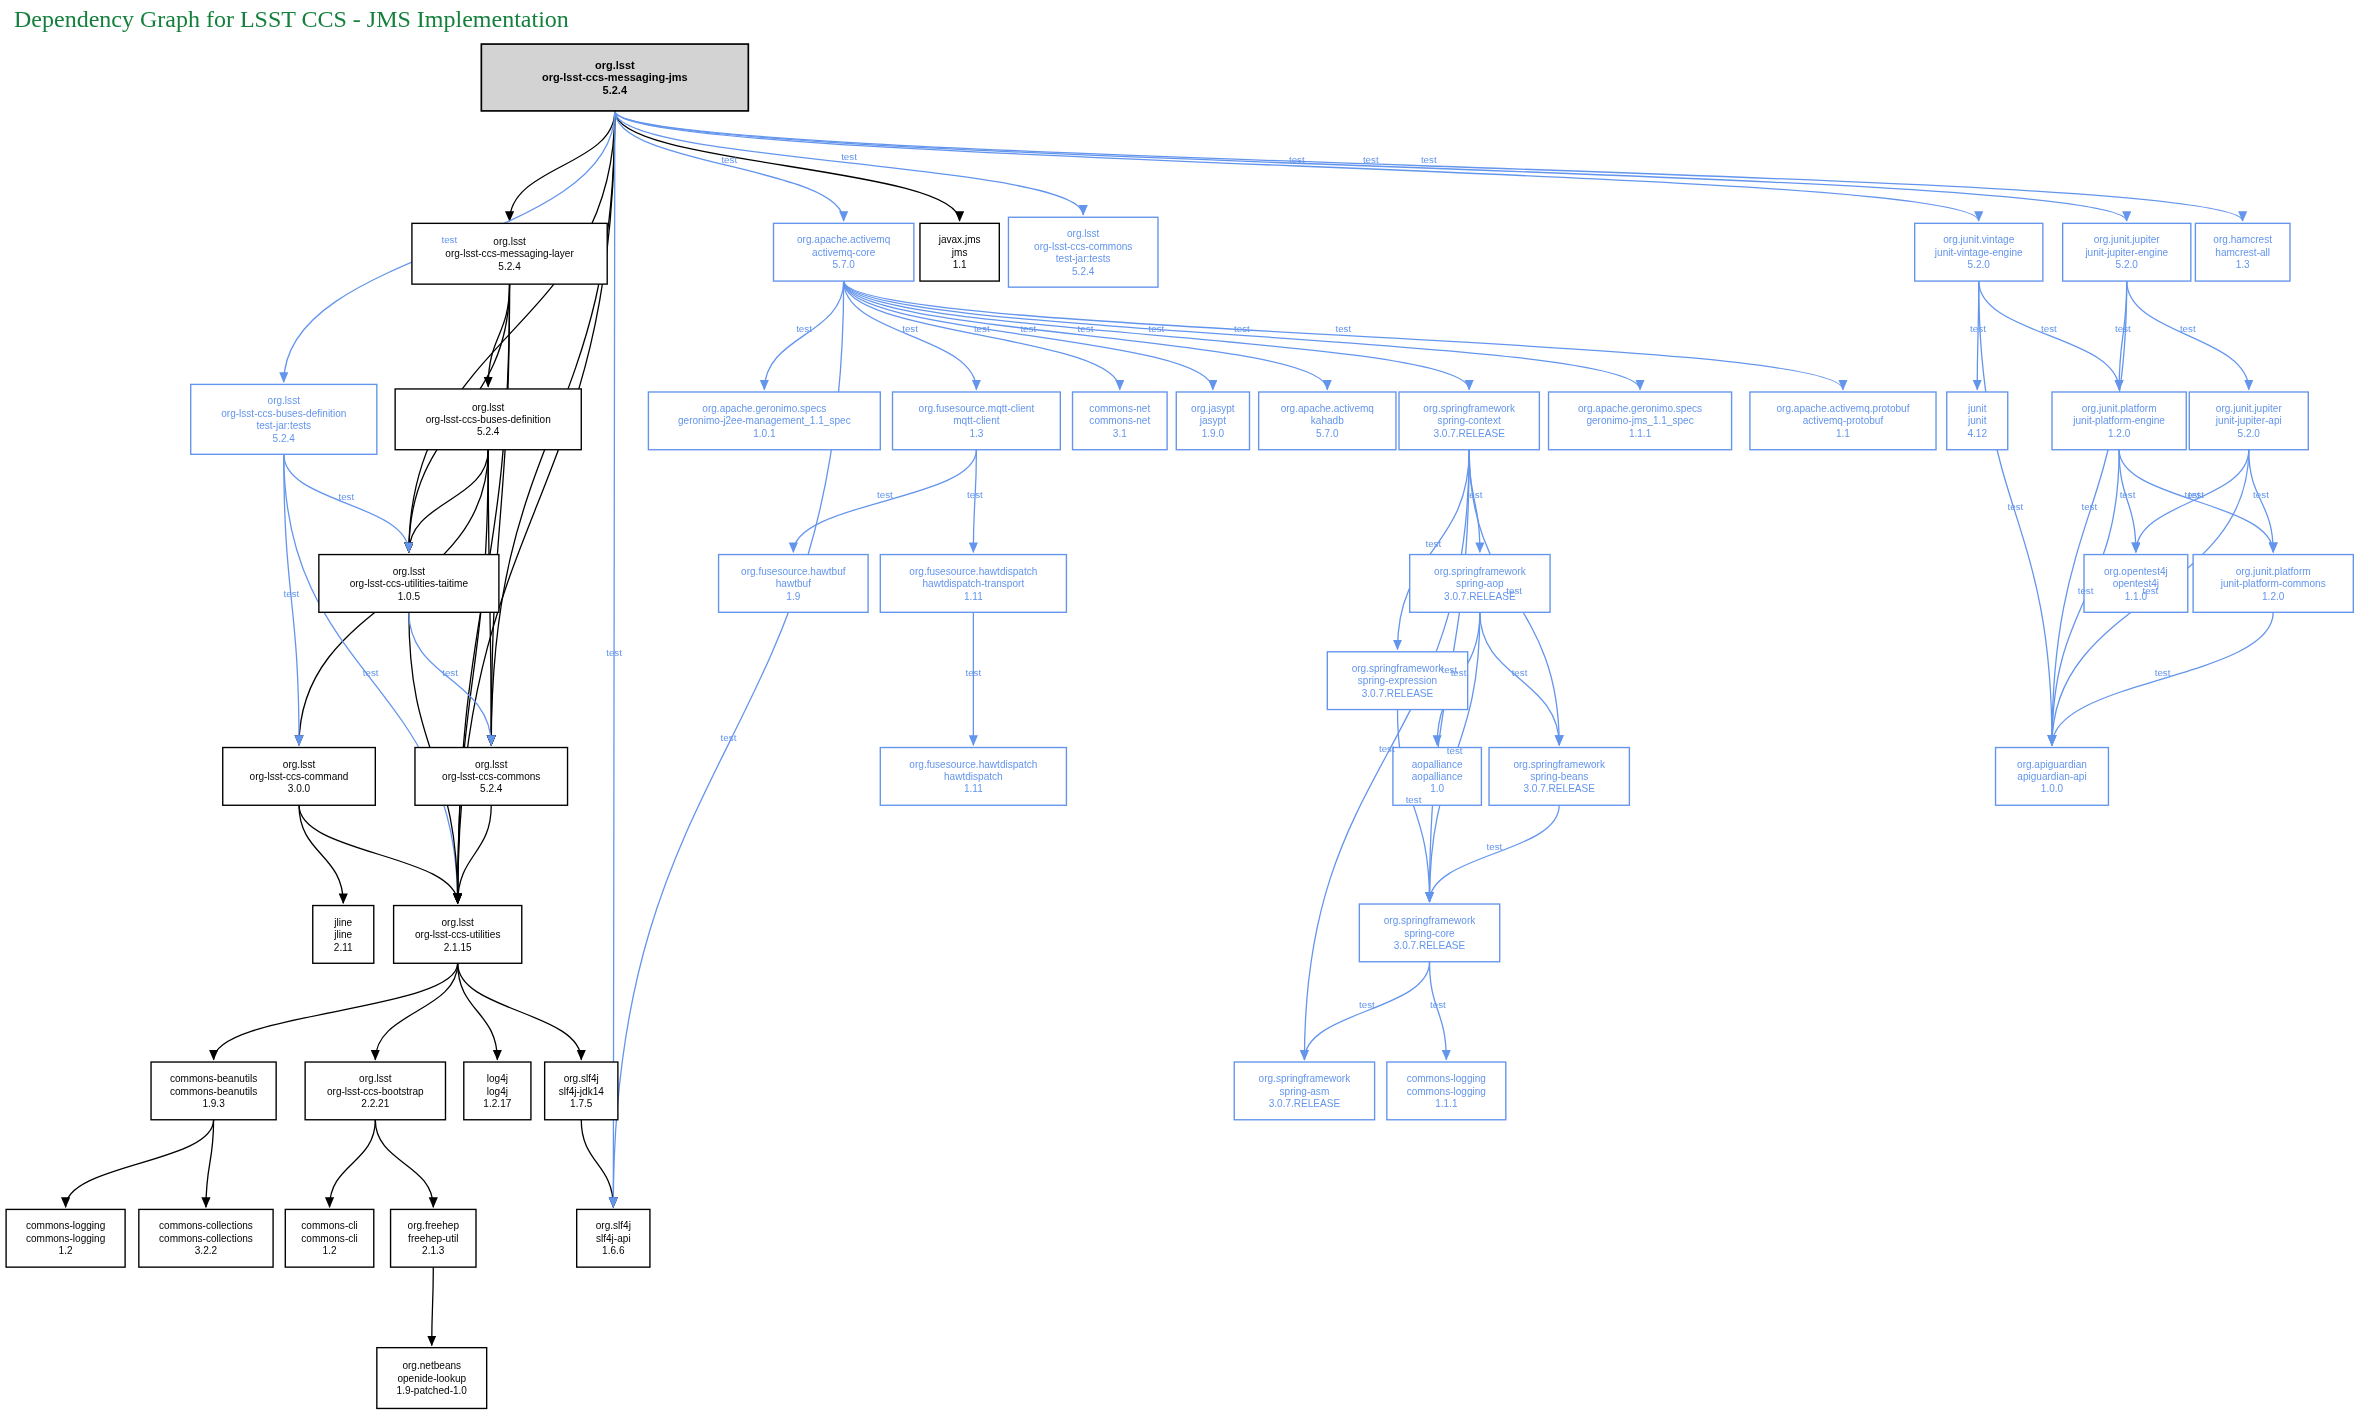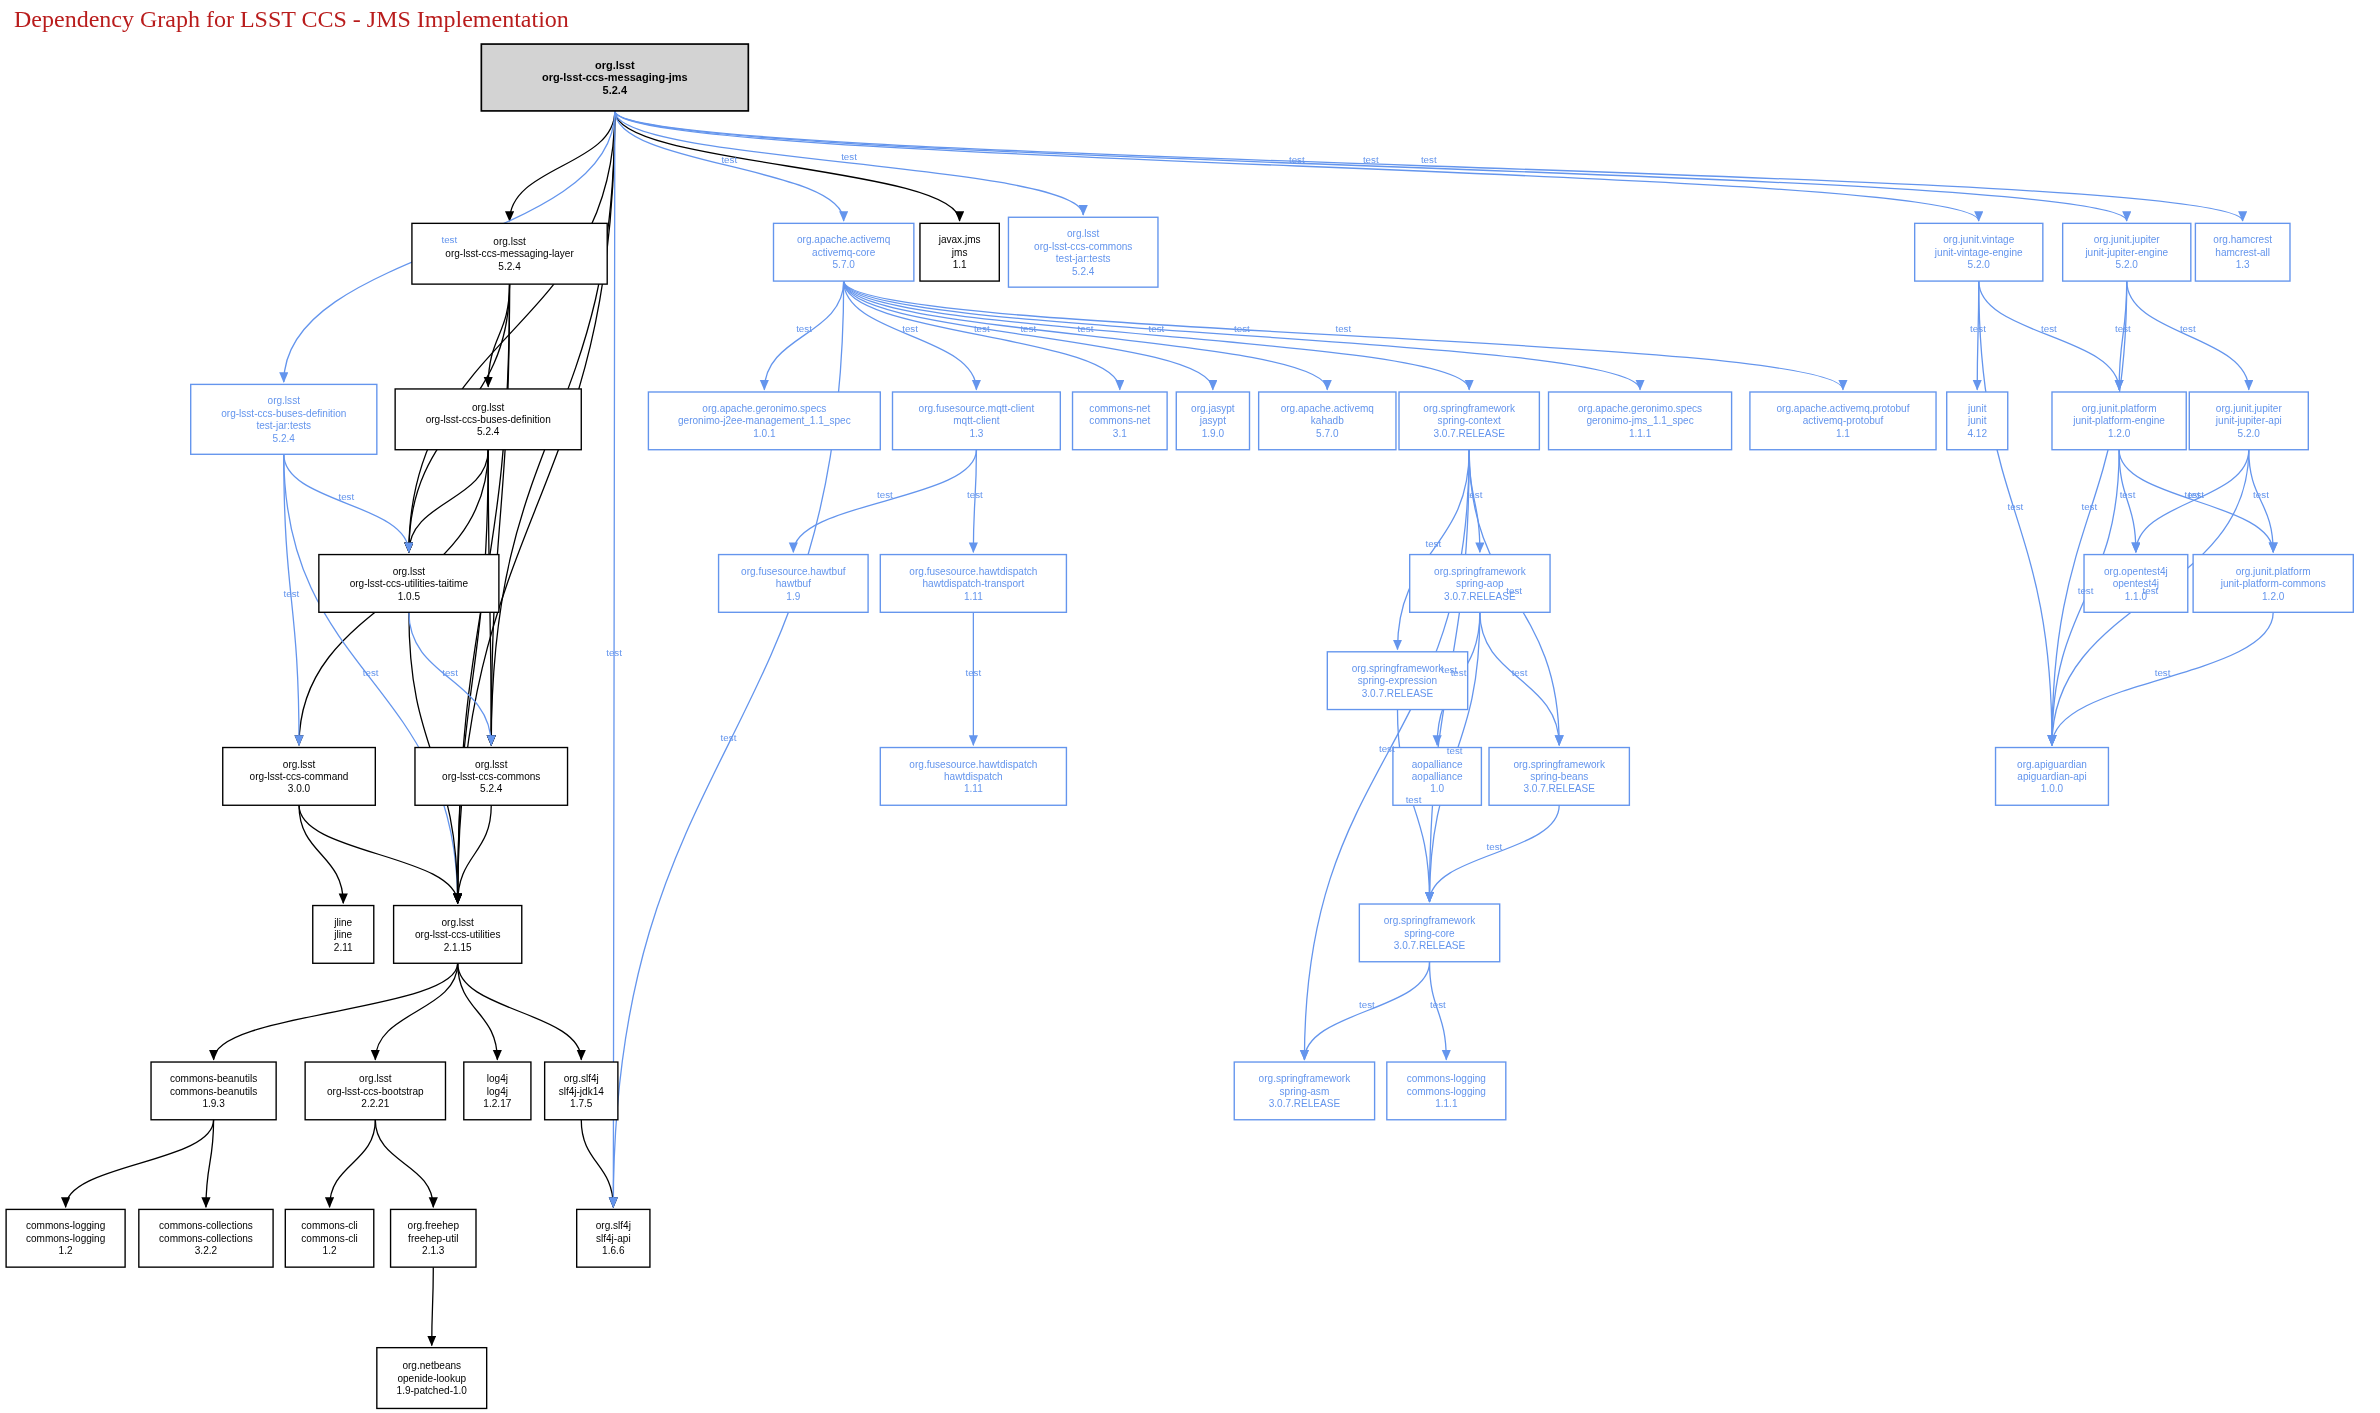--- a/index.html
+++ b/index.html
@@ -16,21 +16,21 @@
     width: 2380px;
     height: 1413px;
     background: #ffffff;
   }
   #graph-title {
     position: absolute;
     left: 14px;
     top: 6px;
     font-family: "Liberation Serif", serif;
     font-size: 24px;
-    color: #b91c1c;
+    color: #15803d;
     z-index: 5;
     white-space: nowrap;
   }
   #graph-svg {
     position: absolute;
     left: 0;
     top: 0;
     width: 2380px;
     height: 1413px;
   }

